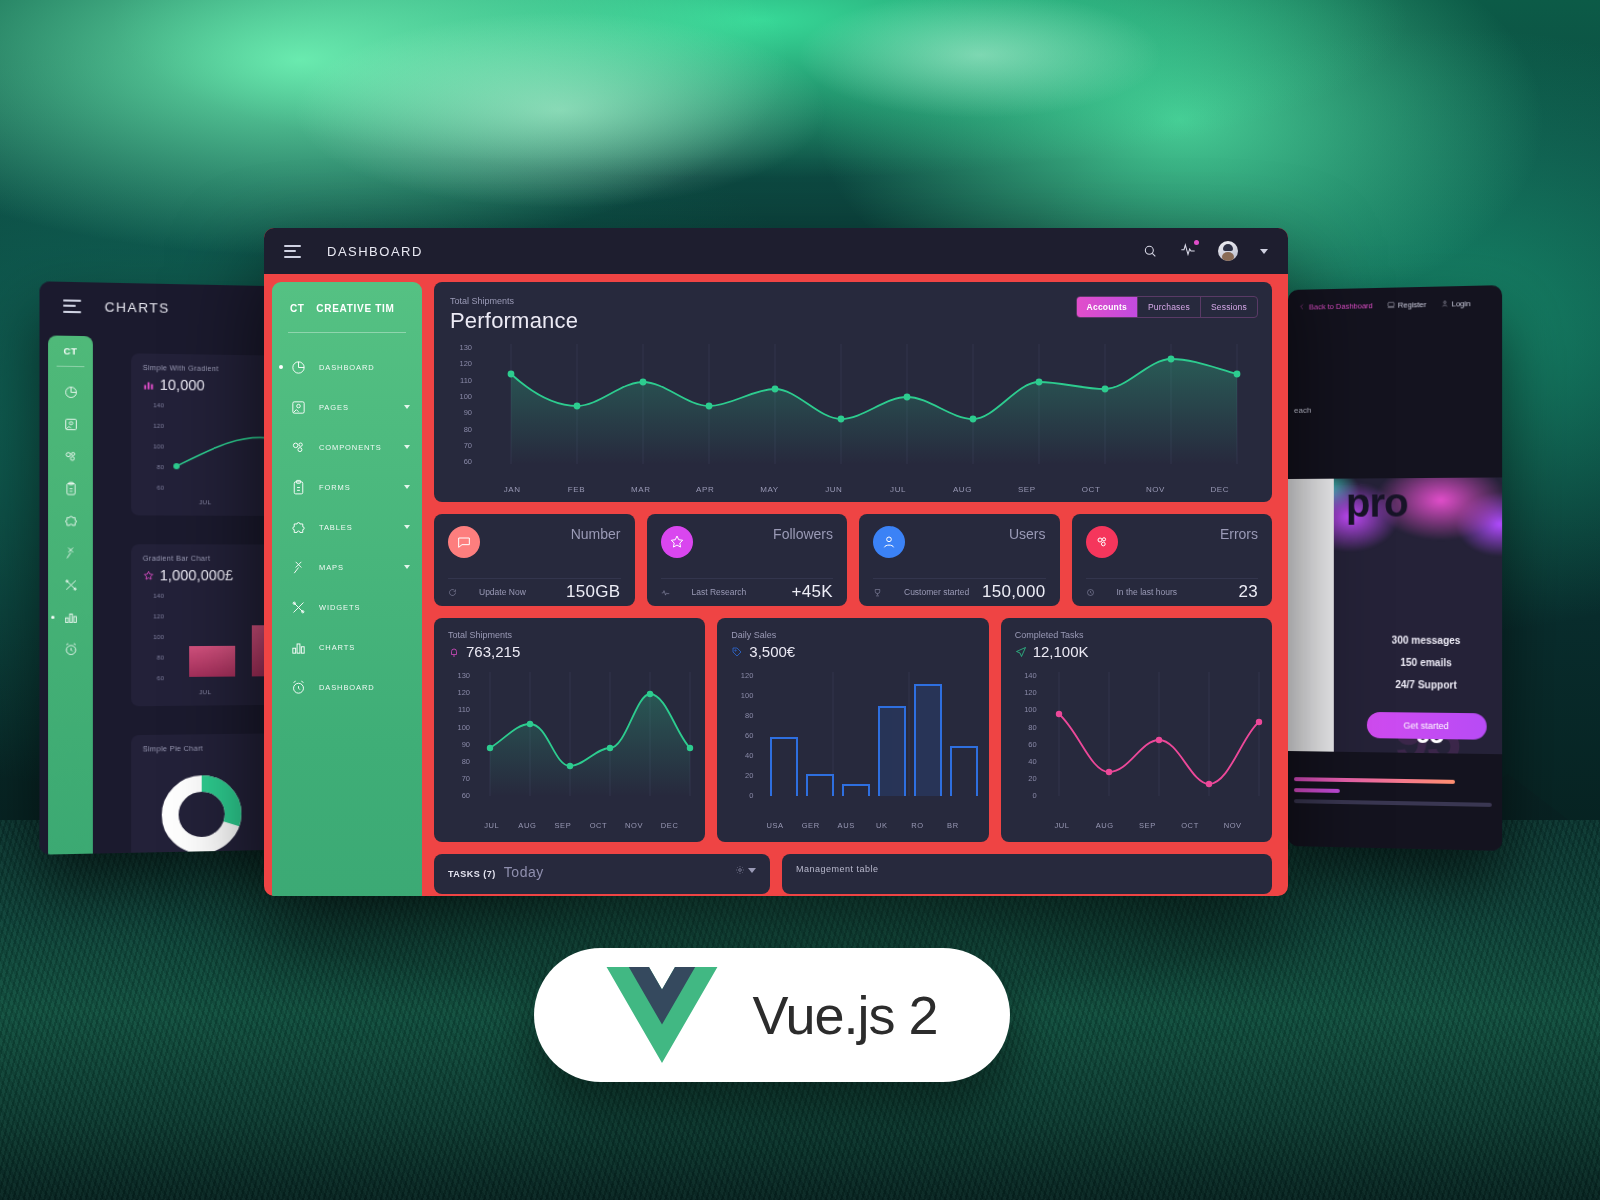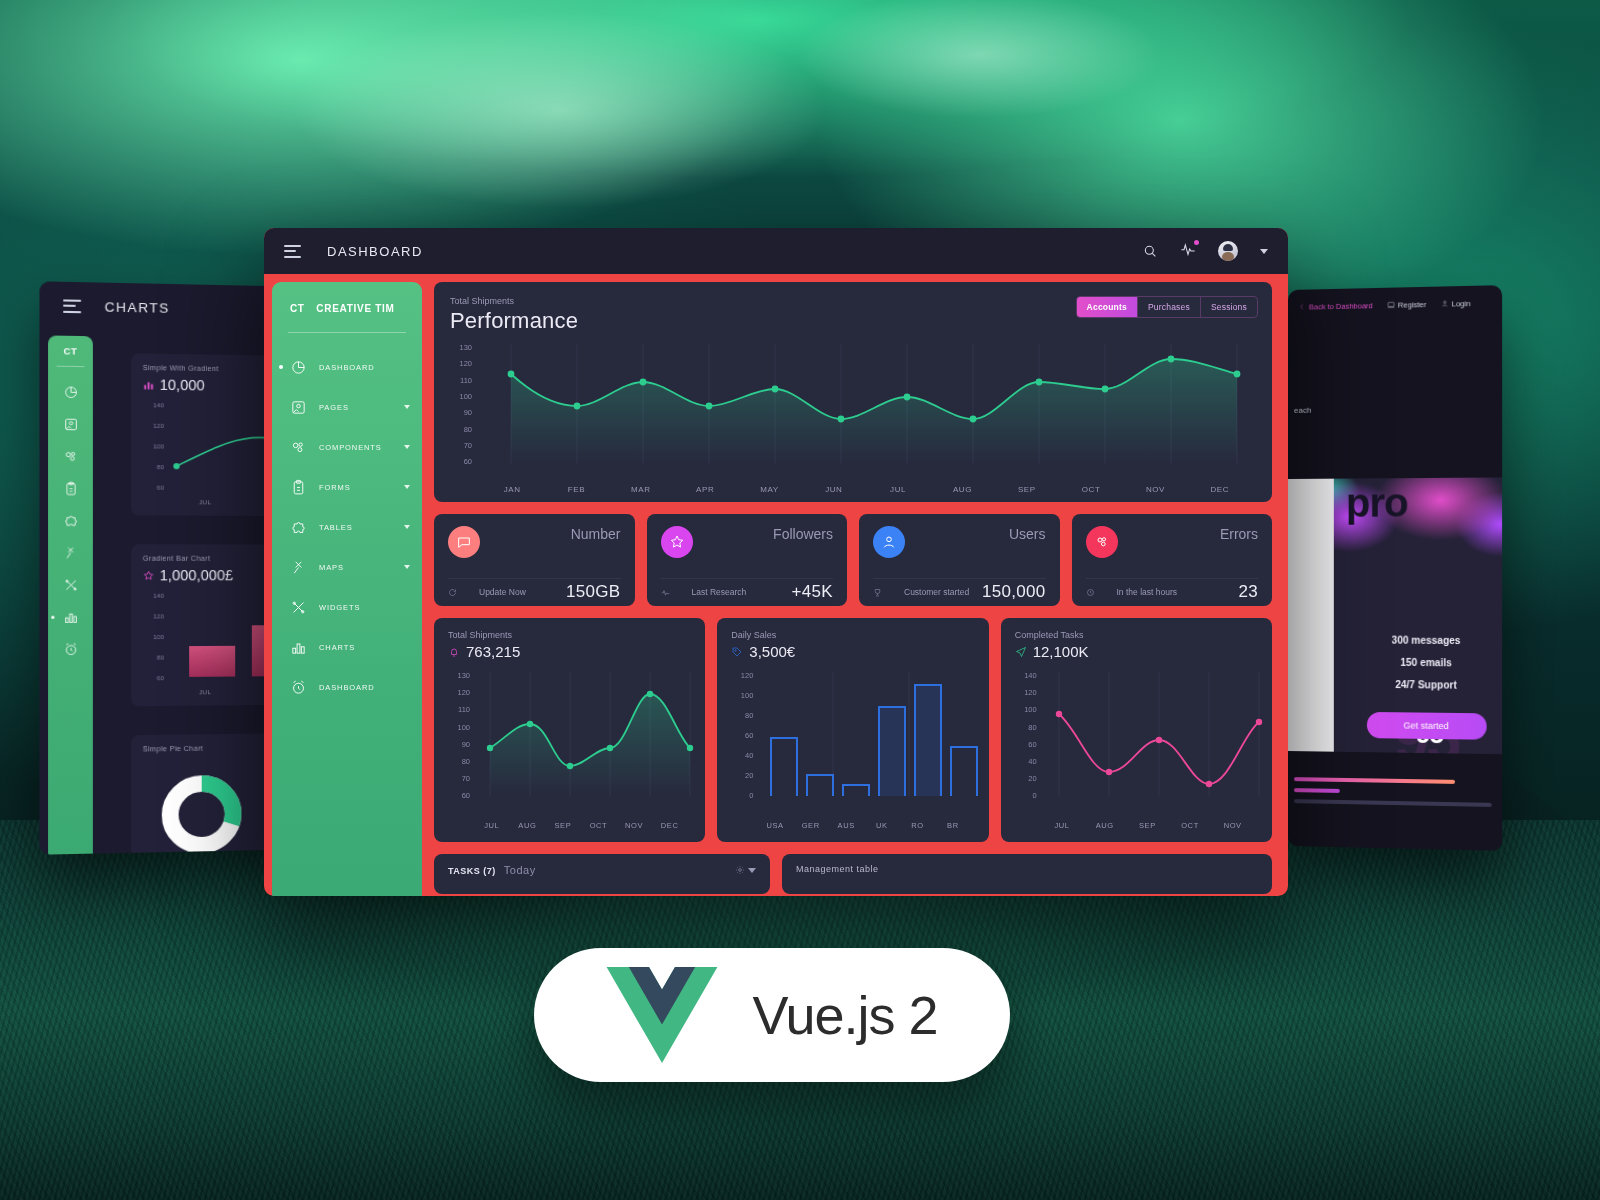--- a/index.html
+++ b/index.html
@@ -185,21 +185,21 @@
   .c3 .yaxis{ height:128px;}
   .c3 .xaxis{ bottom:2px; left:26px;}
   .c3 .xaxis span{ font-size:7.5px;}
   .c3 svg.plot{ left:26px; }
 
   .bottomrow{ display:flex; gap:12px; margin-top:12px;}
   .bcard{ padding:10px 14px; height:40px; }
   .bcard.b-left{ flex:0 0 336px;} .bcard.b-right{ flex:1; }
   .bcard .t{ color:#b9b9cd; font-size:9px; letter-spacing:.5px; }
   .bcard .t b{ color:#e6e6f2;}
-  .bcard .muted{ color:#8f8fae; font-size:11px; margin-left:8px;}
+  .bcard .muted{ color:#8f8fae; font-size:14px; margin-left:8px;}
   .bcard .gear{ position:absolute; right:14px; top:11px; display:flex; align-items:center; gap:3px; color:#9a9ab6; font-size:8px;}
 
   
   #vue-badge{ position:absolute; left:534px; top:948px; width:476px; height:134px;
               background:#fff; border-radius:67px; display:flex; align-items:center;
               justify-content:center; gap:34px; box-shadow:0 22px 50px rgba(0,0,0,.42); }
   #vue-badge .txt{ font-size:54px; color:#2c2c2c; font-weight:400; letter-spacing:-1px;}
 </style>
 </head>
 <body>

